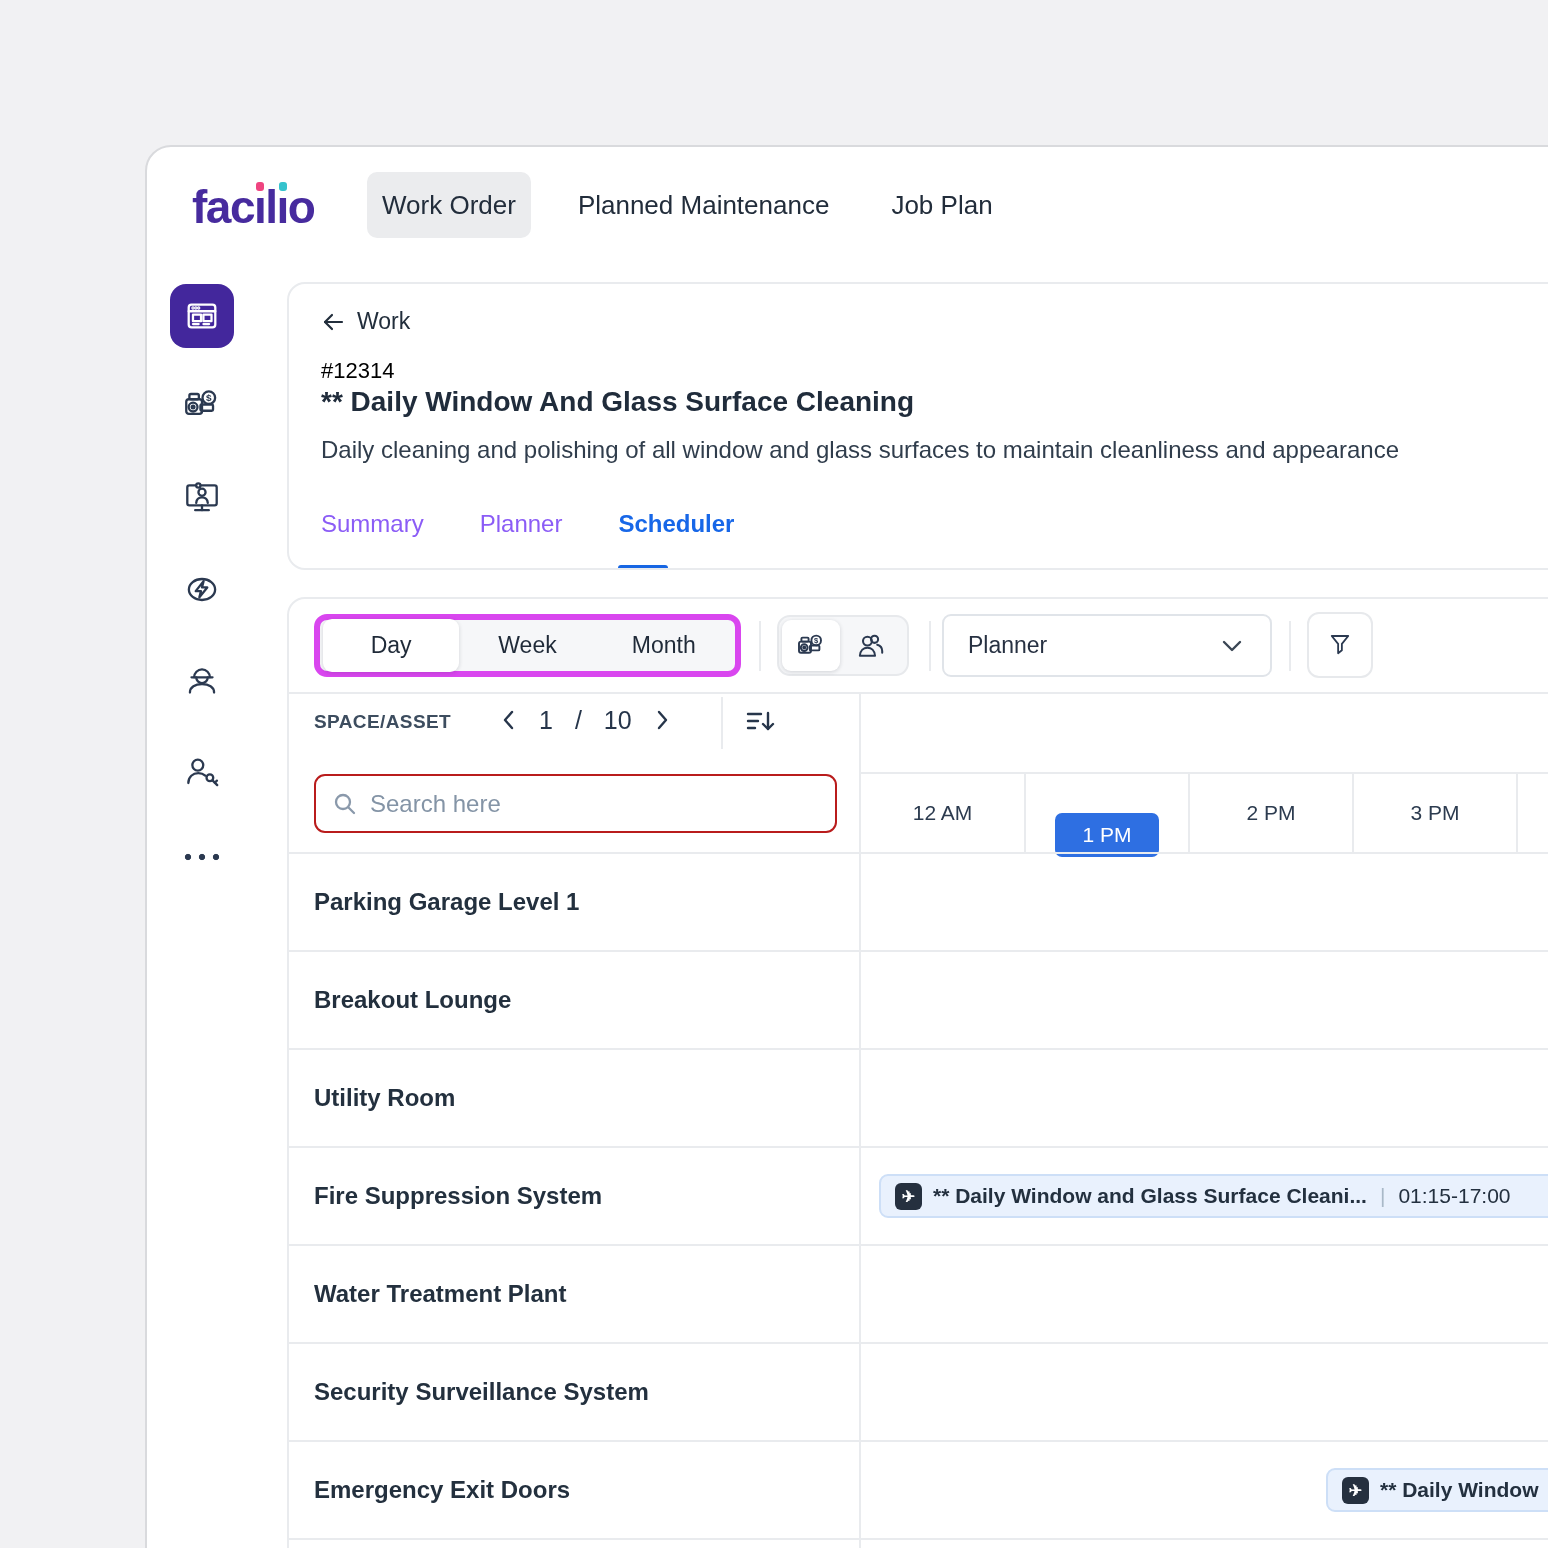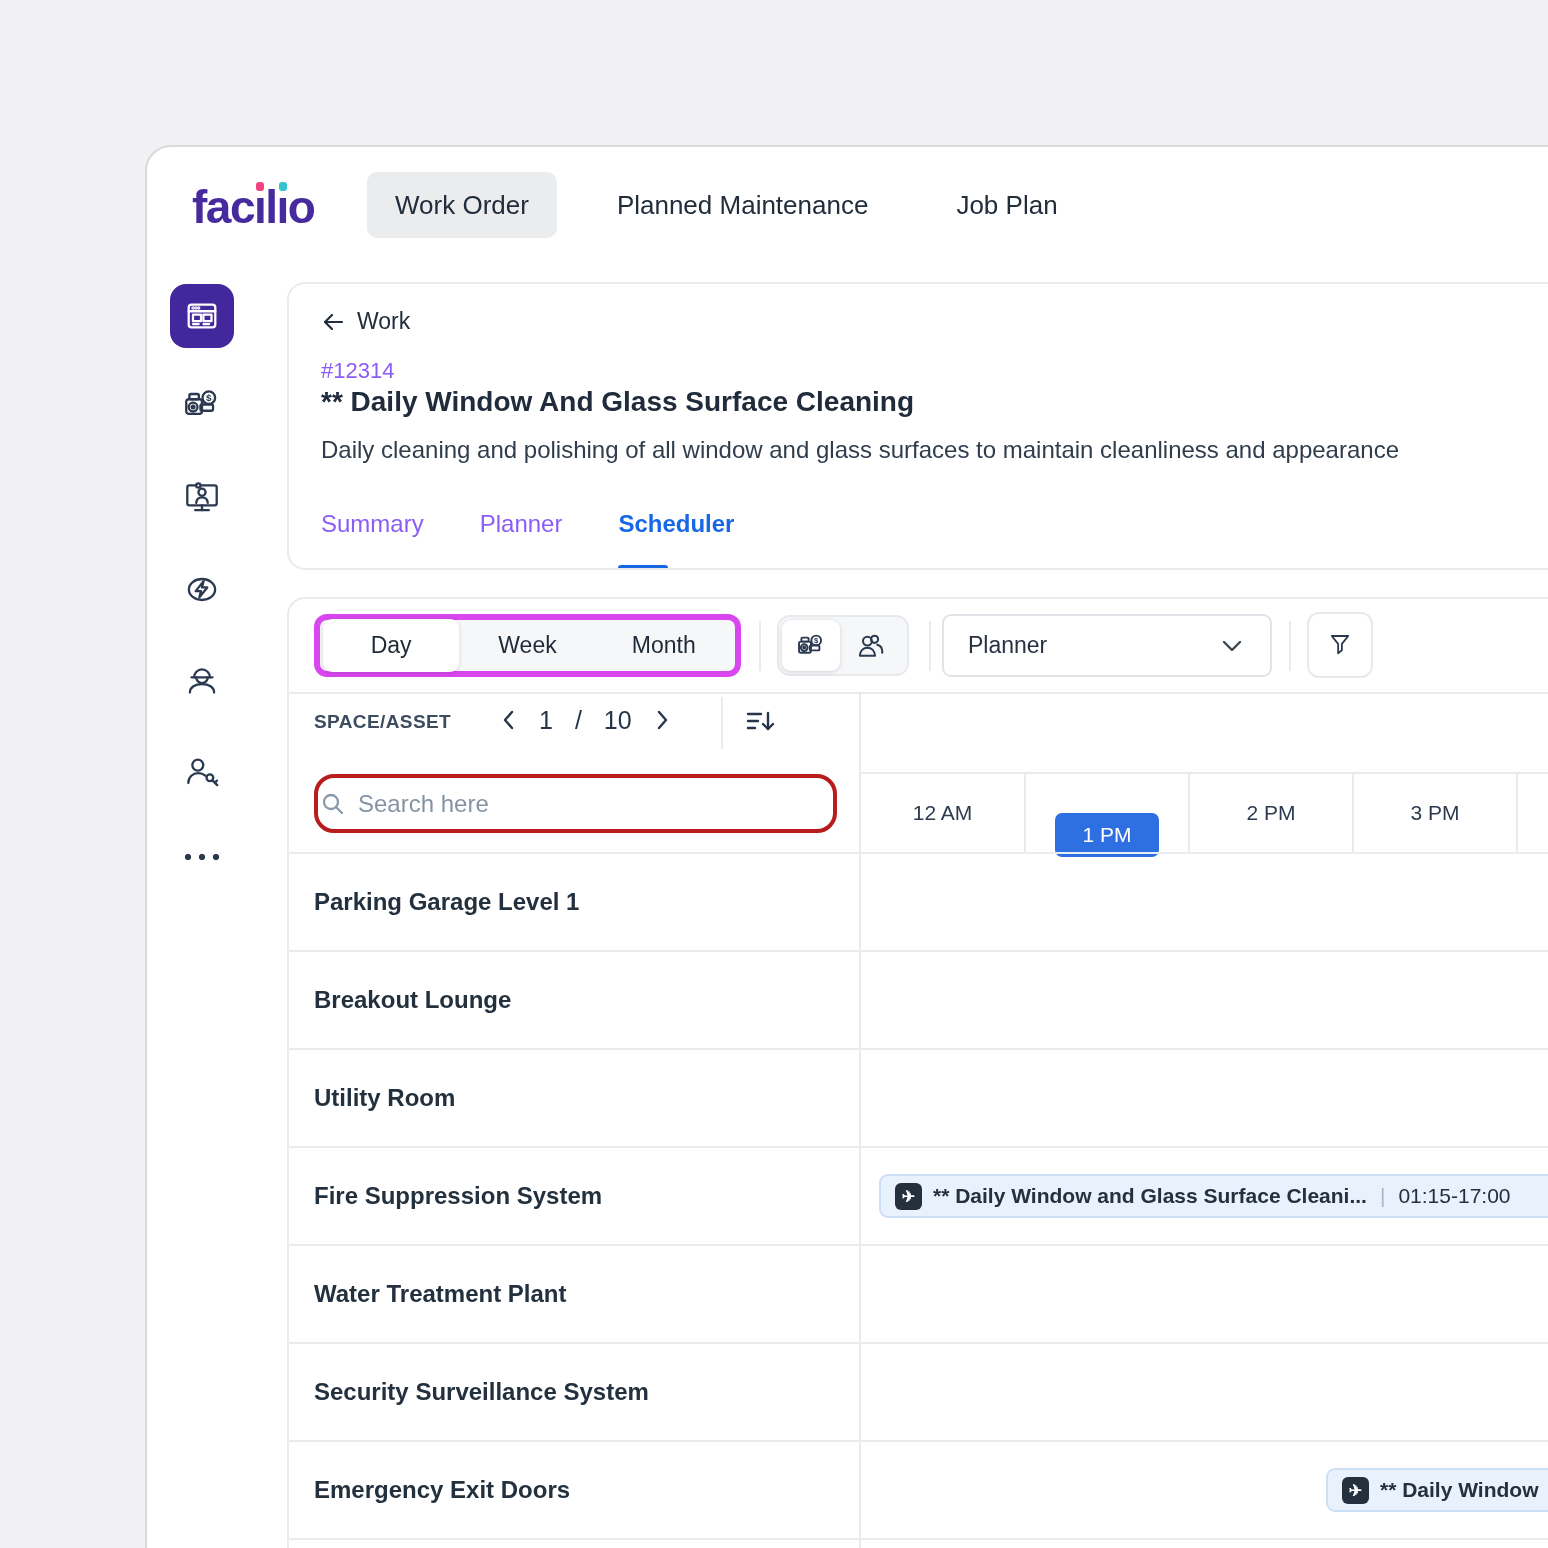--- a/index.html
+++ b/index.html
@@ -29,21 +29,21 @@
   .logo .ltr-i { position:relative; display:inline-block; }
   .logo .ltr-i .dot {
     position:absolute; left:2px; top:3px; width:8px; height:9px; border-radius:3px;
   }
   .top-nav {
     position:absolute; left:220px; top:25px; height:66px;
     display:flex; align-items:center; gap:32px;
   }
   .nav-item {
     font-size:26px; font-weight:500; color:#222d3b;
-    padding:0 28px; height:66px; line-height:66px; cursor:pointer; white-space:nowrap;
+    padding:0 15px; height:66px; line-height:66px; cursor:pointer; white-space:nowrap;
   }
   .nav-item.active { background:#ebecee; border-radius:10px; }
 
   
   .sidebar {
     position:absolute; left:23px; top:137px; width:64px;
     display:flex; flex-direction:column; align-items:center;
   }
   .sb-active {
     width:64px; height:64px; border-radius:16px; background:#43279c;
@@ -59,21 +59,21 @@
     position:absolute; left:140px; background:#fff;
     border:2px solid #e9ebee; border-radius:18px; width:1290px;
   }
 
   
   .header-panel { top:135px; height:288px; overflow:hidden; }
   .back-row {
     position:absolute; left:32px; top:24px; display:flex; align-items:center; gap:12px;
     font-size:23px; color:#222e3c; cursor:pointer;
   }
-  .wo-id { position:absolute; left:32px; top:74px; font-size:22px; color:#8b5cf6; }
+  .wo-id { position:absolute; left:32px; top:74px; font-size:22px; color:#000000; }
   .wo-title {
     position:absolute; left:32px; top:102px; font-size:28px; font-weight:700; color:#202c3b; white-space:nowrap;
   }
   .wo-desc { position:absolute; left:32px; top:152px; font-size:24px; color:#303d4c; white-space:nowrap; }
   .tabs { position:absolute; left:32px; top:226px; display:flex; gap:56px; }
   .tab { font-size:24px; font-weight:500; color:#8b5cf6; cursor:pointer; padding-bottom:10px; }
   .tab.active { color:#1767e8; font-weight:700; }
   .tab-underline {
     position:absolute; bottom:-2px; height:5px; width:50px; background:#1766e3;
     border-radius:3px 3px 0 0;
@@ -121,22 +121,22 @@
   .pager {
     position:absolute; left:212px; top:100px; height:42px;
     display:flex; align-items:center; gap:22px; font-size:25px; color:#26354a;
   }
   .pg-btn { cursor:pointer; display:flex; align-items:center; }
   .sort-div { position:absolute; left:432px; top:98px; width:2px; height:52px; background:#e9ebee; }
   .sort-btn { position:absolute; left:450px; top:102px; width:42px; height:42px; display:flex; align-items:center; justify-content:center; cursor:pointer; }
 
   .search {
     position:absolute; left:25px; top:175px; width:523px; height:59px;
-    border:4px solid #b91c1c; border-radius:20px;
-    display:flex; align-items:center; padding:0 2px; gap:12px; background:#fff;
+    border:2px solid #b91c1c; border-radius:11px;
+    display:flex; align-items:center; padding:0 16px; gap:12px; background:#fff;
   }
   .search input {
     border:none; outline:none; font-size:24px; color:#23303f; width:100%;
     font-family:"Liberation Sans", sans-serif; background:transparent;
   }
   .search input::placeholder { color:#8494a6; }
 
   .v-div { position:absolute; left:570px; top:95px; bottom:0; width:2px; background:#e9ebee; }
 
   .time-head {

